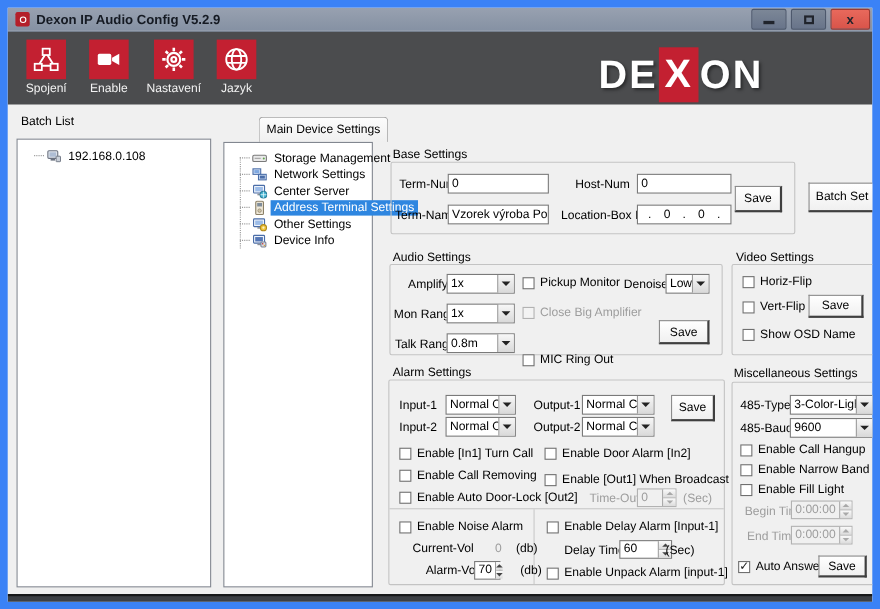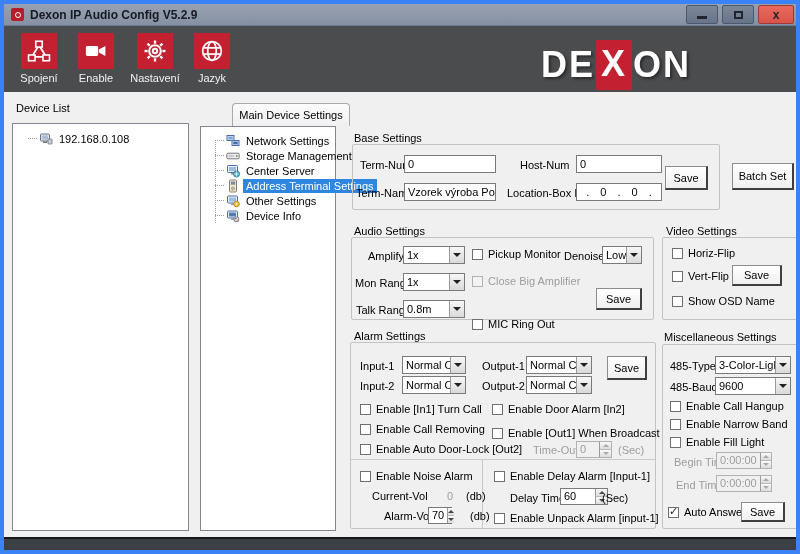--- a/index.html
+++ b/index.html
@@ -1,18 +1,18 @@
 <!DOCTYPE html>
 <html><head>
 <meta charset="utf-8">
 <style>
   * { margin:0; padding:0; box-sizing:border-box; }
   body { font-family:"Liberation Sans","DejaVu Sans",sans-serif; background:#d8d8d8; }
   .window { position:relative; width:800px; height:554px; background:#f0f0f0;
-            border:4px solid #3b82f6; overflow:hidden; font-size:11px; color:#000; }
+            border:7px solid #3b82f6; overflow:hidden; font-size:11px; color:#000; }
 
   
   .titlebar { position:absolute; left:0; top:0; width:100%; height:22px;
               background:linear-gradient(#98a1b0,#8591a3); border-bottom:1px solid #6f7a8c;
               display:flex; align-items:center; }
   .appicon { width:13px; height:13px; margin:0 6px 0 7px; background:#b41f2a; border-radius:2px;
              display:flex; align-items:center; justify-content:center; }
   .appicon i { width:6px; height:6px; border:1.5px solid #fff; border-radius:50%; display:block; }
   .wtitle { font-size:12px; font-weight:bold; color:#151a23; }
   .winbtns { position:absolute; right:2px; top:1px; display:flex; gap:4px; }
@@ -175,21 +175,21 @@
       </div>
       <div class="tlabel">Jazyk</div>
     </div>
     <div class="logo">
       <span>DE</span>
         <span class="xbox">X</span>
         <span>ON</span>
     </div>
   </div>
 
-  <span class="lbl" style="left:12px; top:98px">Device List</span>
+  <span class="lbl" style="left:12px; top:98px">Batch List</span>
   <div class="panel" style="left:8px; top:119px; width:177px; height:408px">
     <div class="titem" style="margin-top:7px; margin-left:6px">
       <span class="ticon">
         <svg width="14" height="14" viewBox="0 0 14 14">
             <rect x="1.5" y="2" width="9" height="7" rx="1" fill="#dfe5ec" stroke="#6b7280"></rect>
             <rect x="3" y="3.5" width="6" height="4" fill="#aebdd4"></rect>
             <rect x="4" y="9.5" width="4" height="1.5" fill="#6b7280"></rect>
             <rect x="9" y="7" width="4" height="5" rx="0.5" fill="#c9cfd8" stroke="#6b7280" stroke-width="0.8"></rect>
           </svg>
       </span>
@@ -200,37 +200,37 @@
   <div class="tab">
     <span>Main Device Settings</span>
   </div>
 
   <div class="panel" style="left:196px; top:122px; width:136px; height:405px">
     <div class="vline" style="left:14px; top:13px; height:83px"></div>
     <div class="tree" style="left:5px; top:6px; right:2px">
       <div class="titem">
         <span class="ticon">
           <svg width="14" height="14" viewBox="0 0 14 14">
+              <rect x="0.8" y="4.2" width="12.4" height="5.6" rx="1.2" fill="#e9e9e9" stroke="#7a7a7a"></rect>
+              <circle cx="10.8" cy="7" r="0.9" fill="#5da24c"></circle>
+              <line x1="2.5" y1="7" x2="8" y2="7" stroke="#aaa"></line>
+            </svg>
+        </span>
+        <span class="tlabeltxt">Storage Management</span>
+      </div>
+      <div class="titem">
+        <span class="ticon">
+          <svg width="14" height="14" viewBox="0 0 14 14">
               <rect x="1" y="1.5" width="7" height="5" fill="#dce9fb" stroke="#4a6da8"></rect>
               <rect x="2.2" y="2.6" width="4.6" height="2.8" fill="#7fa8e0"></rect>
               <rect x="6" y="6.5" width="7" height="5" fill="#dce9fb" stroke="#4a6da8"></rect>
               <rect x="7.2" y="7.6" width="4.6" height="2.8" fill="#4a6da8"></rect>
             </svg>
         </span>
         <span class="tlabeltxt">Network Settings</span>
-      </div>
-      <div class="titem">
-        <span class="ticon">
-          <svg width="14" height="14" viewBox="0 0 14 14">
-              <rect x="0.8" y="4.2" width="12.4" height="5.6" rx="1.2" fill="#e9e9e9" stroke="#7a7a7a"></rect>
-              <circle cx="10.8" cy="7" r="0.9" fill="#5da24c"></circle>
-              <line x1="2.5" y1="7" x2="8" y2="7" stroke="#aaa"></line>
-            </svg>
-        </span>
-        <span class="tlabeltxt">Storage Management</span>
       </div>
       <div class="titem">
         <span class="ticon">
           <svg width="14" height="14" viewBox="0 0 14 14">
               <rect x="1.5" y="1.5" width="10" height="7" rx="0.8" fill="#eef3fa" stroke="#4a6da8"></rect>
               <rect x="3" y="3" width="7" height="4" fill="#9cbce8"></rect>
               <rect x="5" y="9" width="3.5" height="1.6" fill="#8a8f98"></rect>
               <circle cx="10.5" cy="10" r="3" fill="#49b8d6" stroke="#2a7f9c"></circle>
               <path d="M7.8 10 h5.4 M10.5 7.2 v5.6" stroke="#e6f7fc" stroke-width="0.7"></path>
             </svg>

